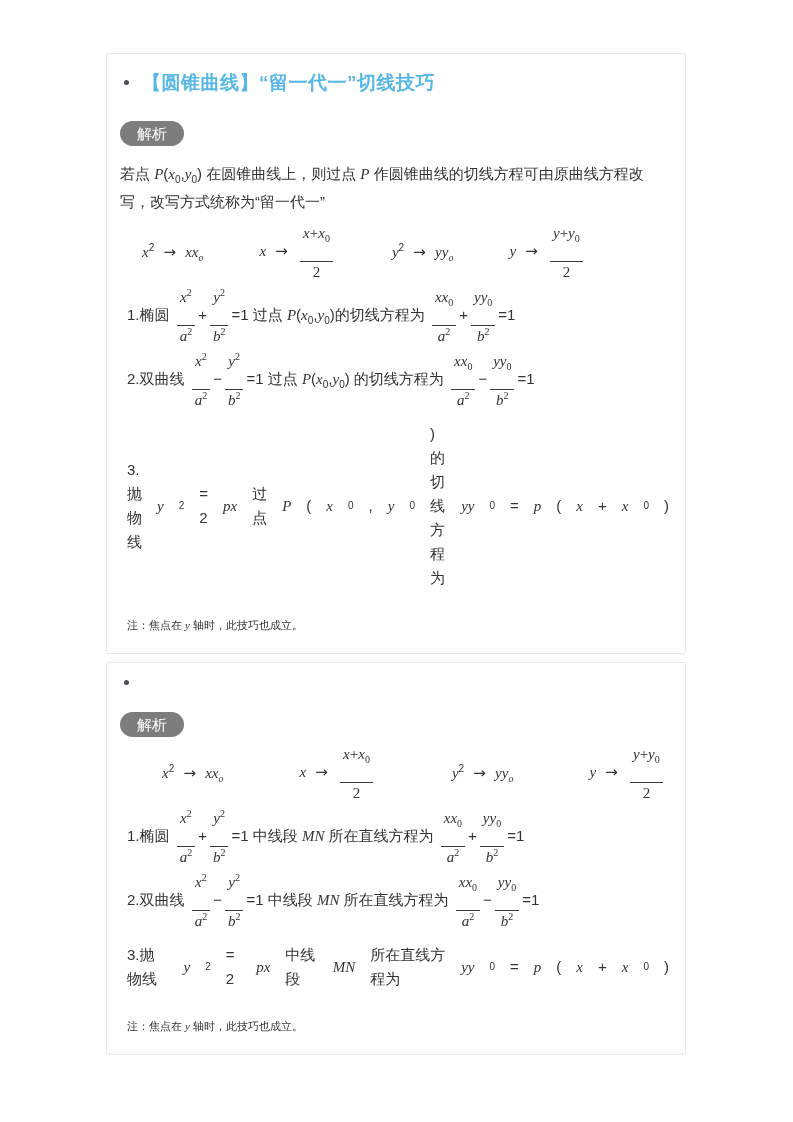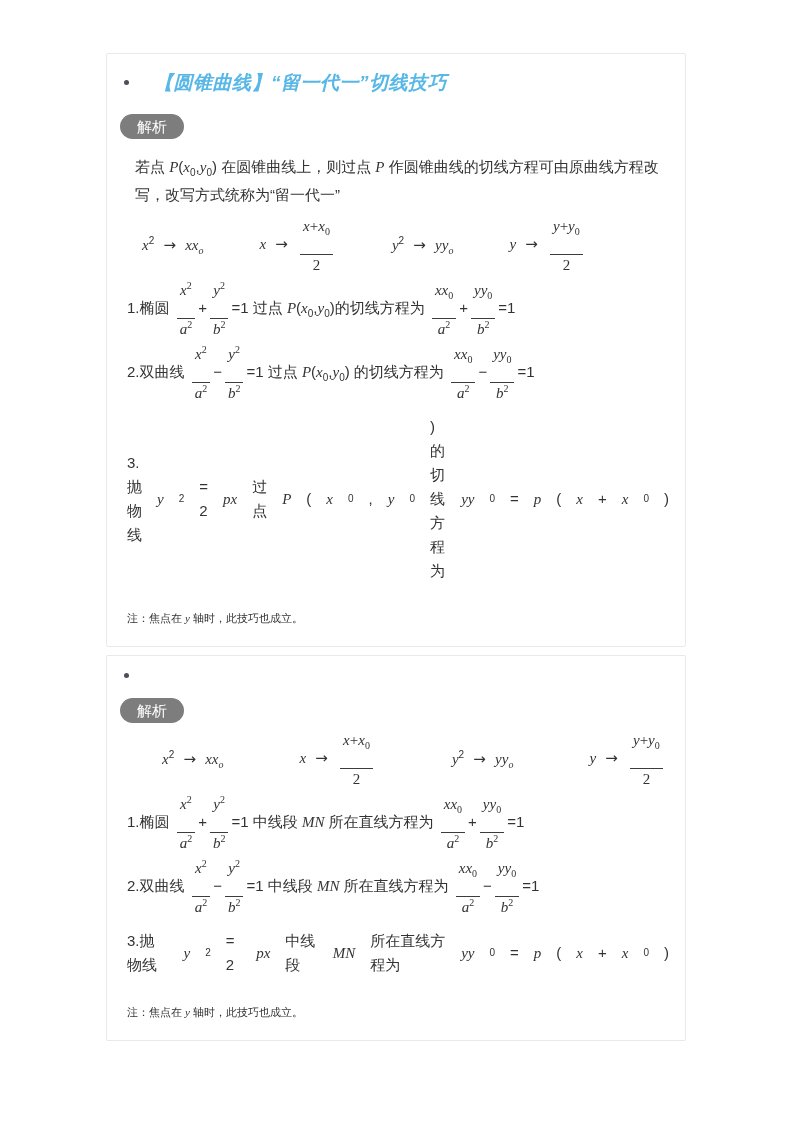--- a/index.html
+++ b/index.html
@@ -20,32 +20,32 @@
   }
   .page{padding:53px 105px 0 106px;}
   .card{
     width:580px;
     background:#fff;
     border:1px solid var(--card-border);
     border-radius:2px;
     padding:17px 16px 16px 13px;
     margin-bottom:8px;
   }
-  .title-row{display:flex;align-items:center;gap:25px;padding-left:4px;font-style:italic;}
+  .title-row{display:flex;align-items:center;gap:13px;padding-left:4px;}
   .bullet{width:5px;height:5px;border-radius:50%;background:#4a4f5a;flex:0 0 auto;}
   .card-title{
     margin:0;font-size:19px;font-weight:600;line-height:23px;
     color:var(--title-color);letter-spacing:0.5px;cursor:pointer;
   }
   .badge{
-    display:inline-block;margin-top:20px;margin-left:0px;
+    display:inline-block;margin-top:27px;margin-left:0px;
     background:var(--badge-bg);color:var(--badge-text);
     font-size:15px;line-height:19px;padding:3px 17px;border-radius:14px;
   }
-  .intro{font-size:15px;line-height:28px;margin:14px 0 0 15px;}
+  .intro{font-size:15px;line-height:28px;margin:14px 0 0 0;}
   .subs{
     display:flex;align-items:center;column-gap:56px;
     margin:8px 0 0 22px;font-size:15px;min-height:44px;
   }
   .card-2 .subs{column-gap:76px;margin-left:42px;}
   .sub-f{white-space:nowrap;}
   .item{font-size:15px;line-height:24px;margin:8px 0 0 7px;}
   .item.no-frac{margin-top:14px;min-height:30px;display:flex;align-items:center;gap:15px;}
   .note{font-size:11px;margin:28px 0 4px 7px;}
   

